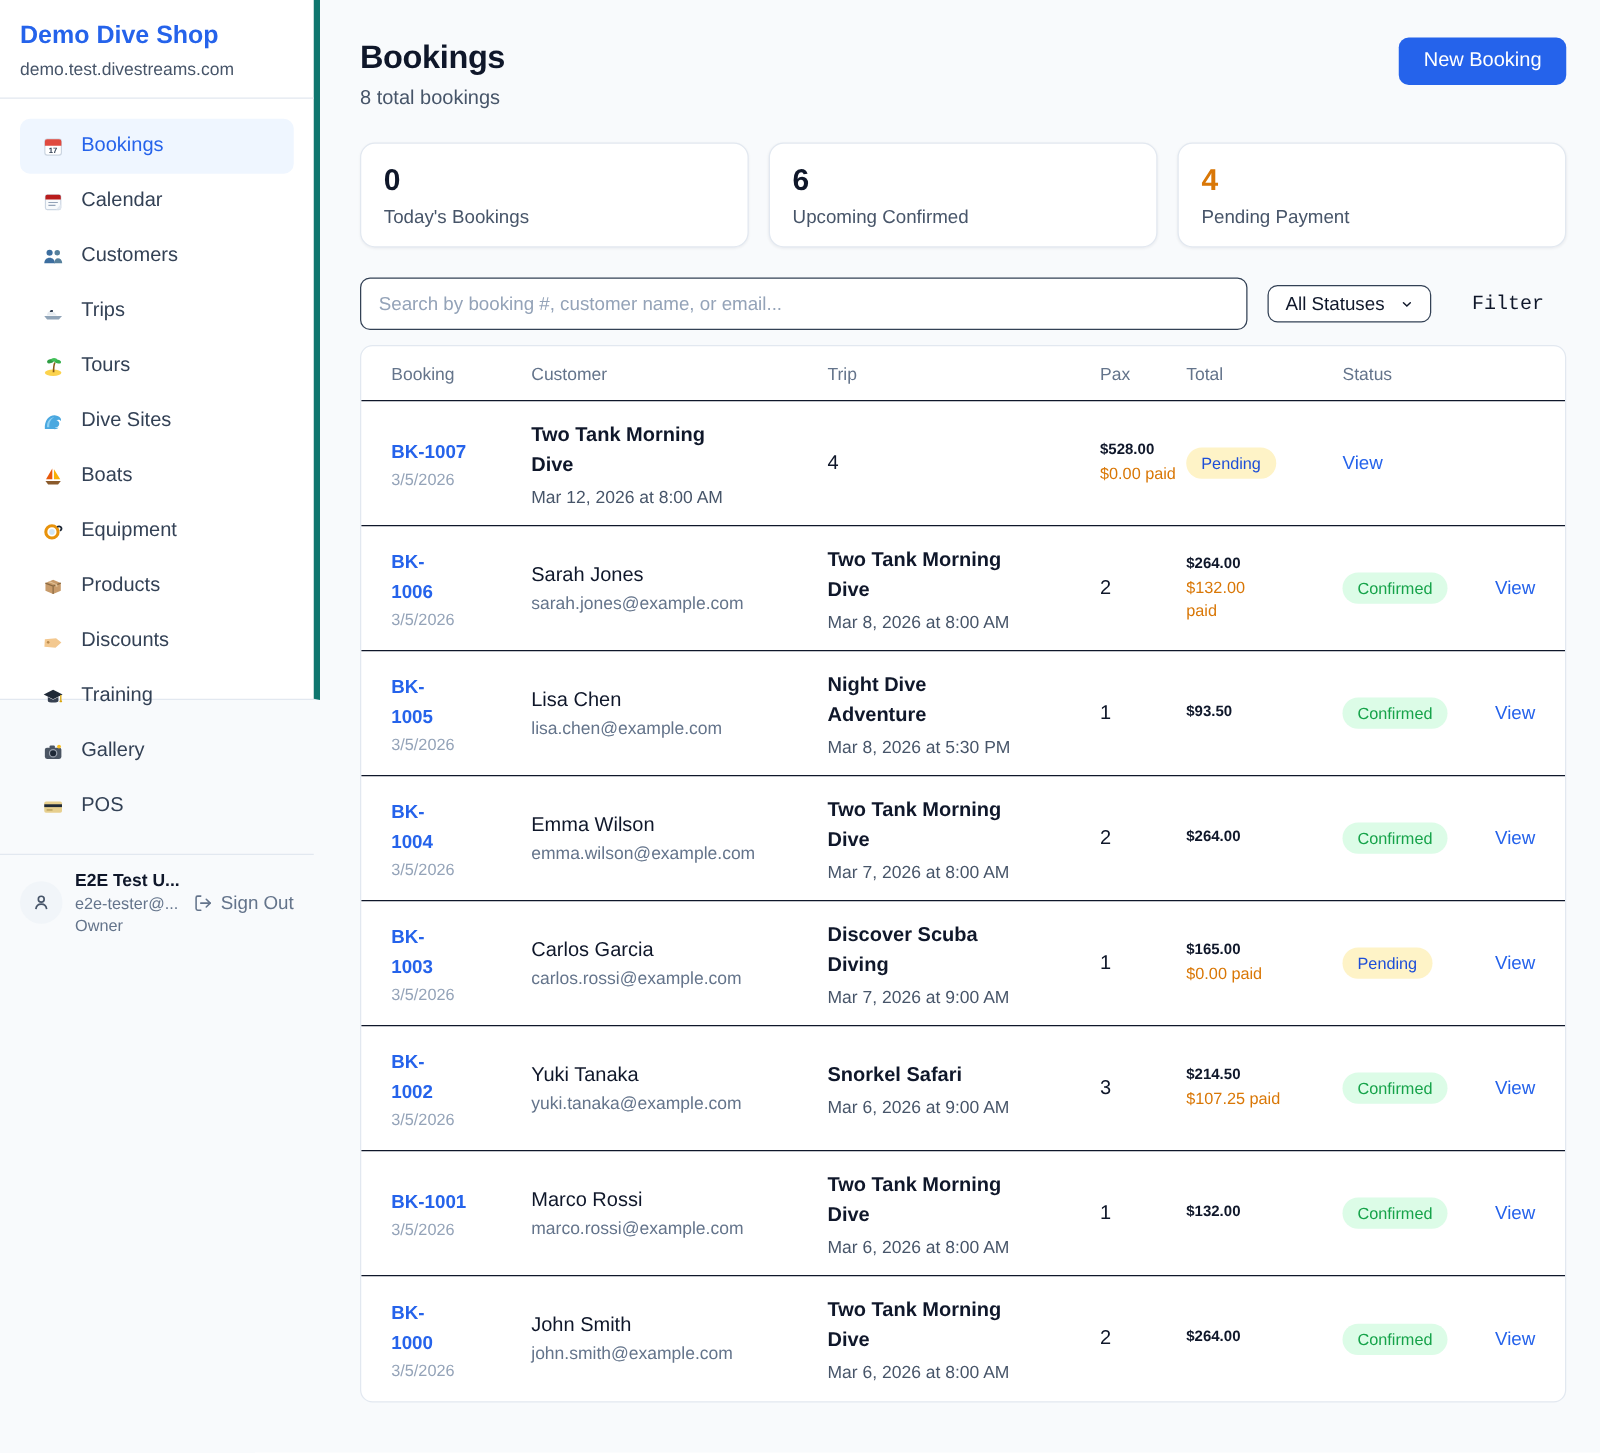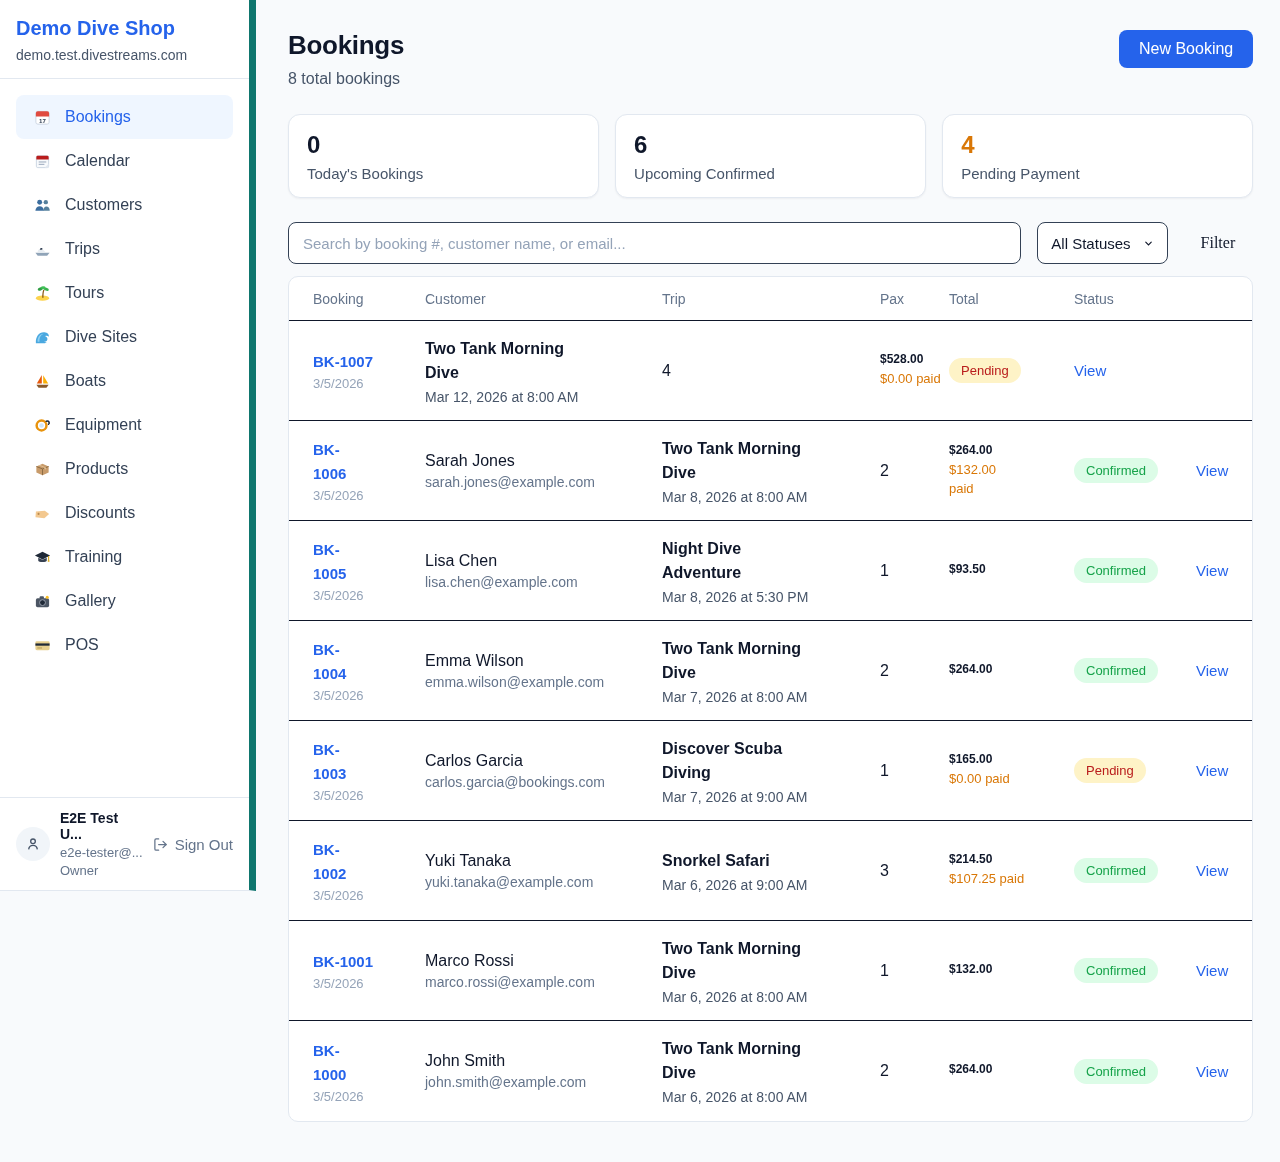--- a/index.html
+++ b/index.html
@@ -5,22 +5,22 @@
   * { box-sizing: border-box; }
   html,body { margin:0; padding:0; }
   body {
     width:1280px; height:1162px; overflow:hidden;
     background:#f8fafc; color:#0f172a;
     font-family:"Liberation Sans", sans-serif;
     display:flex;
   }
   
   .sidebar {
-    width:256px; min-width:256px; height:891px;
-    background:#fff; border-right:7px solid #0f766e; border-bottom:1px solid #e2e8f0;
+    width:256px; min-width:256px; height:560px;
+    background:#fff; border-right:5px solid #0f766e; border-bottom:1px solid #e2e8f0;
     display:flex; flex-direction:column;
   }
   .brand { padding:17px 16px 15px; border-bottom:1px solid #e2e8f0; }
   .brand-name { color:#2563eb; font-size:20px; font-weight:700; }
   .brand-domain { color:#475569; font-size:14px; margin-top:7px; }
   .nav { padding:16px; flex:1; }
   .nav-item {
     display:flex; align-items:center; gap:13px; height:44px;
     padding:10px 16px; border-radius:8px; font-size:16px; color:#334155; cursor:pointer;
   }
@@ -47,44 +47,44 @@
   .stat-value { font-size:24px; font-weight:700; line-height:1.1; }
   .stat-value.orange { color:#d97706; }
   .stat-label { color:#475569; font-size:15px; margin-top:7px; }
   .controls { display:flex; align-items:center; margin-top:24px; gap:0; }
   .search-input {
     flex:1; height:42px; border:1.5px solid #334155; border-radius:8px;
     padding:0 14px; font-size:15px; background:#fff; color:#0f172a; font-family:inherit;
   }
   .search-input::placeholder { color:#94a3b8; }
   .select {
-    height:42px; border:1.5px solid #334155; border-radius:8px; background:#fff;
+    height:30px; border:1.5px solid #334155; border-radius:8px; background:#fff;
     display:flex; align-items:center; gap:12px; padding:0 13px; font-size:15px;
     margin-left:16px; cursor:pointer; white-space:nowrap;
   }
-  .filter-btn { background:none; border:none; font-size:16px; color:#0f172a; padding:0; margin-left:33px; margin-right:18px; cursor:pointer; font-family:Liberation Serif, serif; }
+  .filter-btn { background:none; border:none; font-size:16px; color:#0f172a; padding:0; margin-left:33px; margin-right:18px; cursor:pointer; font-family:Liberation Mono, monospace; }
   
   .table-card { background:#fff; border:1px solid #e2e8f0; border-radius:10px; margin-top:12px; overflow:hidden; }
   .trow { display:grid; grid-template-columns:112px 237px 218px 69px 125px 122px 1fr; padding:0 24px; align-items:center; }
   .thead { height:44px; color:#64748b; font-size:14px; font-weight:500; border-bottom:1px solid #0f172a; }
   .row { min-height:100px; padding-top:14px; padding-bottom:14px; border-bottom:1px solid #0f172a; }
   .row:last-child { border-bottom:none; }
   .bk-num { color:#2563eb; font-weight:600; font-size:15px; line-height:1.6; cursor:pointer; }
   .bk-num.wrap { max-width:42px; overflow-wrap:break-word; }
   .bk-date { color:#94a3b8; font-size:13px; margin-top:2px; }
   .cust-name { font-size:16px; color:#0f172a; }
   .cust-email { font-size:14px; color:#64748b; margin-top:4px; }
   .trip-name { font-size:16px; font-weight:600; max-width:158px; line-height:1.5; }
   .trip-date { font-size:14px; color:#475569; margin-top:4px; }
   .pax { font-size:16px; }
   .total { font-size:12px; font-weight:700; }
   .paid { font-size:13px; color:#d97706; margin-top:4px; line-height:1.45; }
   .paid.pd-wrap { max-width:58px; }
   .badge { display:inline-block; padding:5px 12px; border-radius:999px; font-size:13px; font-weight:500; }
-  .badge-pending { background:#fef3c7; color:#b91c1c; }
+  .badge-pending { background:#fef3c7; color:#1d4ed8; }
   .badge-confirmed { background:#dcfce7; color:#16a34a; }
   .view-link { color:#2563eb; font-size:15px; font-weight:500; cursor:pointer; }
 </style>
 </head>
 <body>
 
 <aside class="sidebar">
   <div class="brand">
     <div class="brand-name">Demo Dive Shop</div>
     <div class="brand-domain">demo.test.divestreams.com</div>
@@ -380,21 +380,21 @@
       <div class="view-link">View</div>
     </div>
 
     <div class="trow row">
       <div>
           <div class="bk-num wrap">BK-1003</div>
           <div class="bk-date">3/5/2026</div>
         </div>
       <div>
           <div class="cust-name">Carlos Garcia</div>
-          <div class="cust-email">carlos.garcia@bookings.com</div>
+          <div class="cust-email">carlos.rossi@example.com</div>
         </div>
       <div>
           <div class="trip-name">Discover Scuba Diving</div>
           <div class="trip-date">Mar 7, 2026 at 9:00 AM</div>
         </div>
       <div class="pax">1</div>
       <div>
           <div class="total">$165.00</div>
           <div class="paid">$0.00 paid</div>
         </div>

